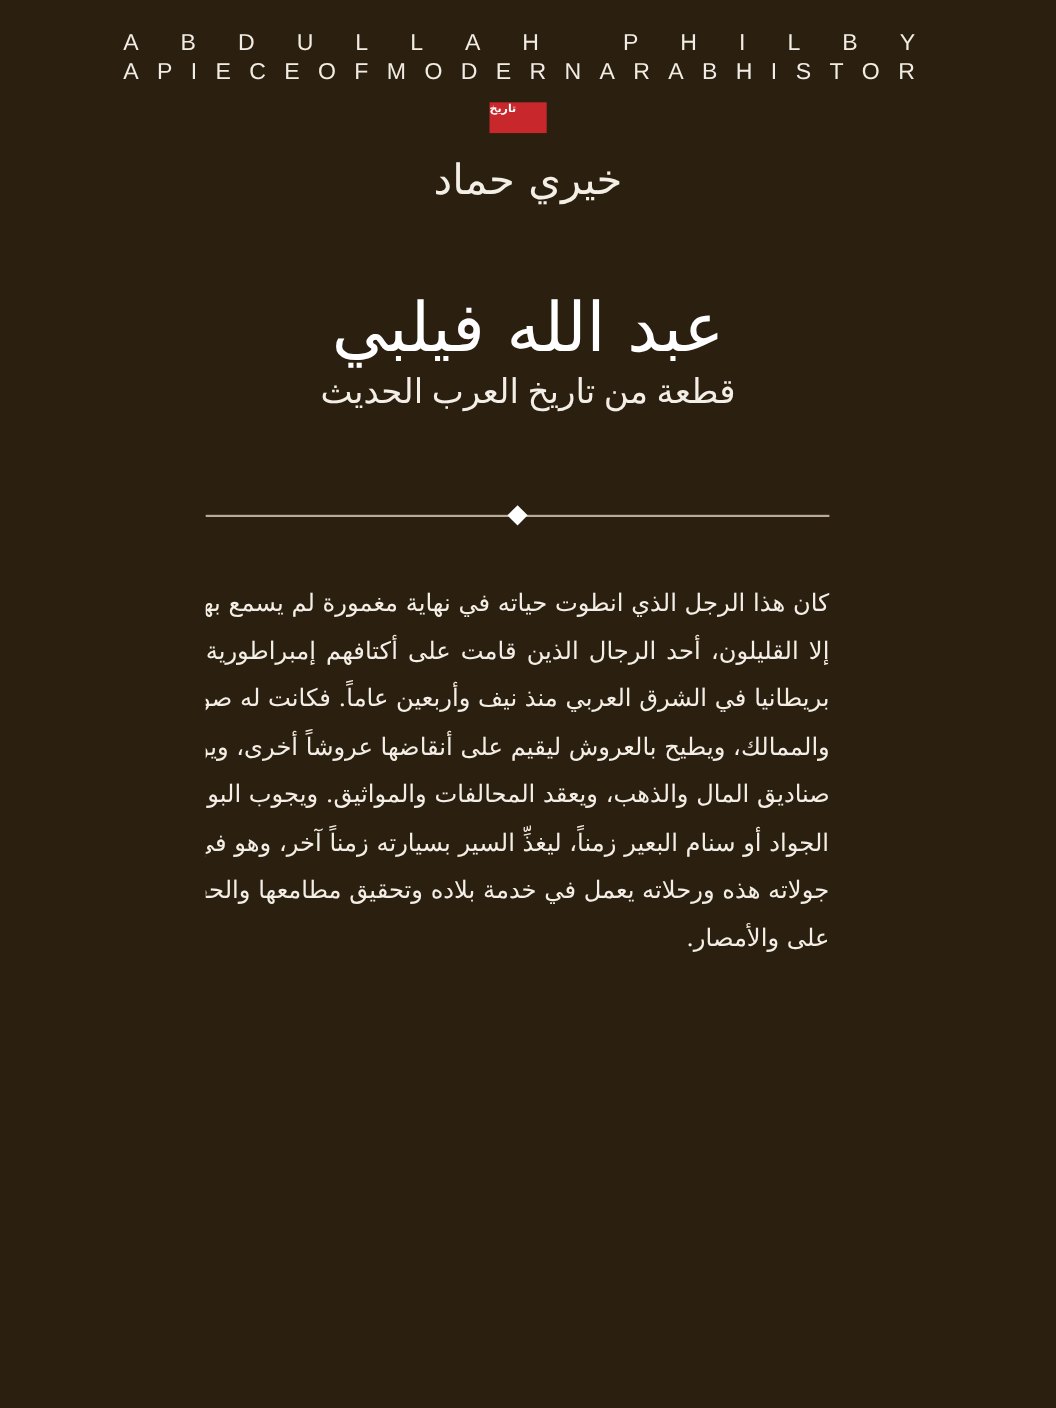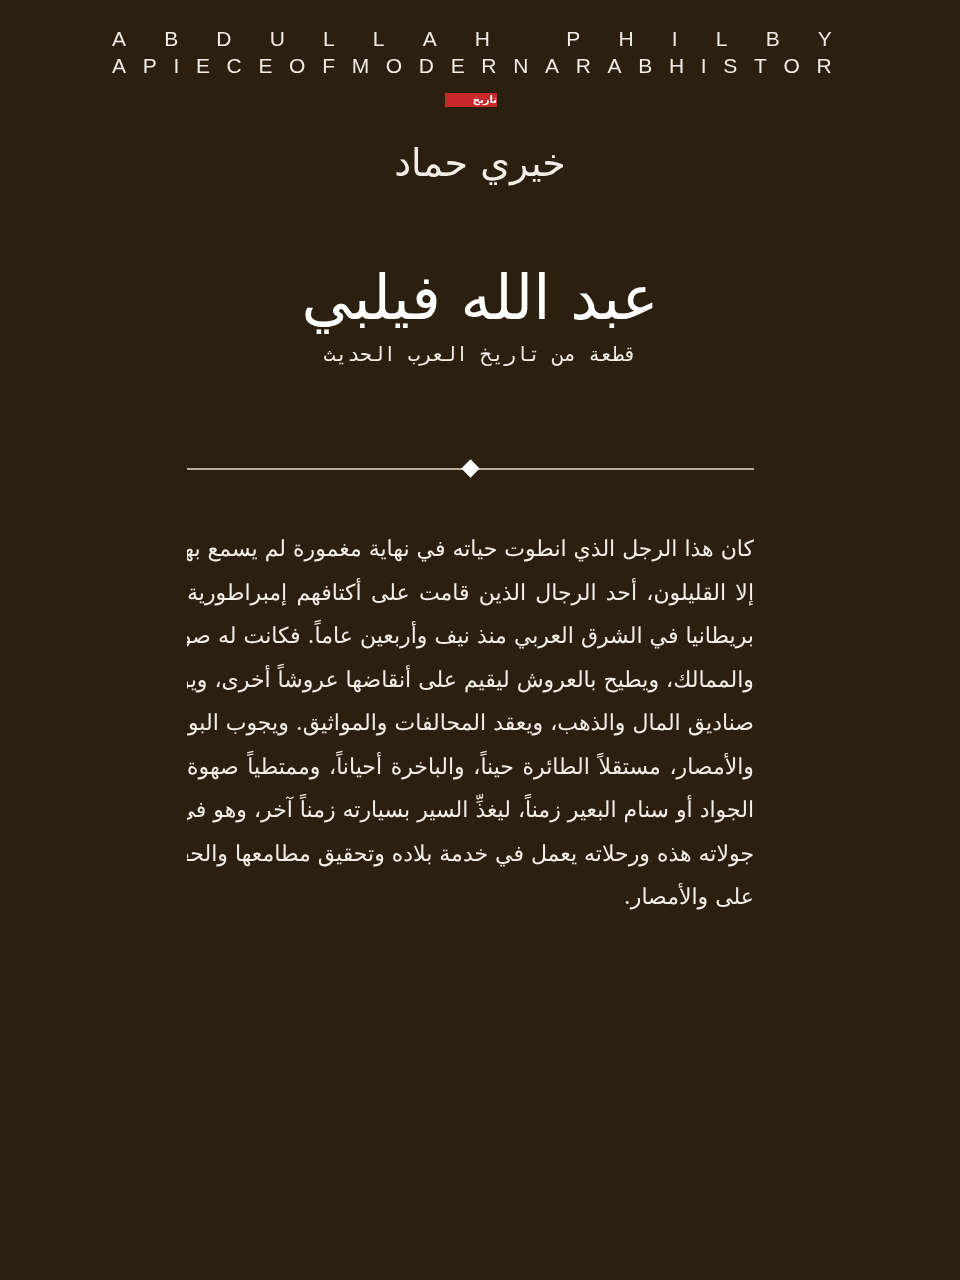--- a/index.html
+++ b/index.html
@@ -29,26 +29,26 @@
       font-weight: 400;
     }
     .en-line span { display: inline-block; }
     #en-title { top: 27px; }
     #en-subtitle { top: 54px; }
     .series-badge {
       position: absolute;
       top: 93px;
       left: 445px;
       width: 52px;
-      height: 14px;
+      height: 28px;
       background: #c8282c;
       color: #ffffff;
       font-size: 10px;
       line-height: 14px;
-      text-align: right;
+      text-align: left;
       font-weight: bold;
       direction: rtl;
     }
     .author {
       position: absolute;
       top: 138px;
       left: 0;
       width: 960px;
       text-align: center;
       font-size: 38px;
@@ -69,25 +69,25 @@
       direction: rtl;
       color: #ffffff;
       font-family: "DejaVu Sans", sans-serif;
     }
     .ar-subtitle {
       position: absolute;
       top: 338px;
       left: 0;
       width: 960px;
       text-align: center;
-      font-size: 20px;
+      font-size: 31px;
       line-height: 36px;
       direction: rtl;
       color: #f4efe6;
-      font-family: Liberation Mono, monospace;
+      font-family: Liberation Serif, serif;
     }
     .divider {
       position: absolute;
       top: 468px;
       left: 187px;
       width: 567px;
       height: 2px;
       background: #b9ab98;
     }
     .divider-diamond {
@@ -180,17 +180,16 @@
 
 <div class="divider"></div>
 <div class="divider-diamond"></div>
 
 <div class="blurb">
   <span class="line">كان هذا الرجل الذي انطوت حياته في نهاية مغمورة لم يسمع بها</span>
   <span class="line">إلا القليلون، أحد الرجال الذين قامت على أكتافهم إمبراطورية</span>
   <span class="line">بريطانيا في الشرق العربي منذ نيف وأربعين عاماً. فكانت له صولات</span>
   <span class="line">والممالك، ويطيح بالعروش ليقيم على أنقاضها عروشاً أخرى، ويوزع</span>
   <span class="line">صناديق المال والذهب، ويعقد المحالفات والمواثيق. ويجوب البوادي</span>
-  <span class="line">والأمصار، مستقلاً الطائرة حيناً، والباخرة أحياناً، وممتطياً صهوة</span>
   <span class="line">الجواد أو سنام البعير زمناً، ليغذِّ السير بسيارته زمناً آخر، وهو في كل</span>
   <span class="line">جولاته هذه ورحلاته يعمل في خدمة بلاده وتحقيق مطامعها والحفاظ</span>
   <span class="line last">على والأمصار.</span>
 </div>
 
 </body></html>

